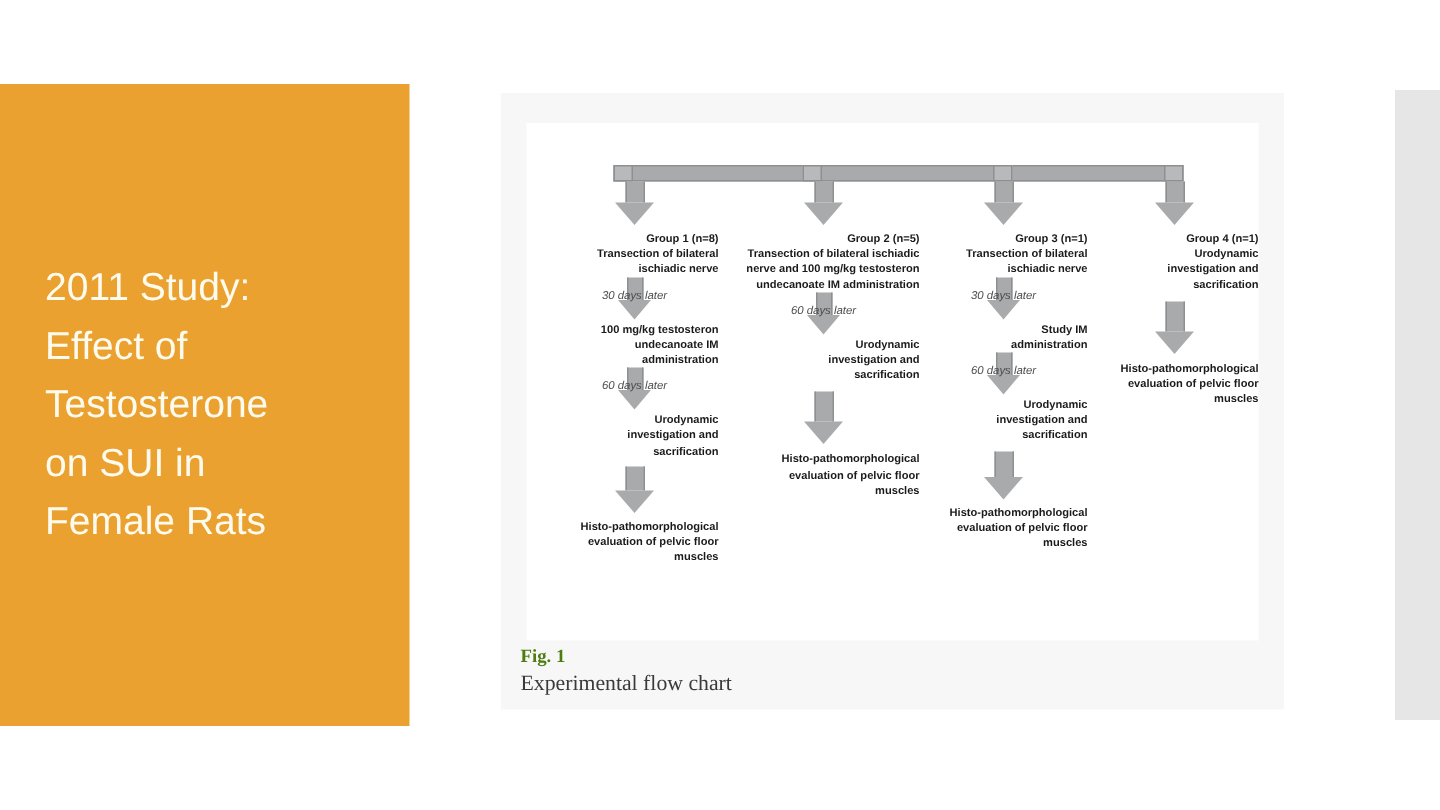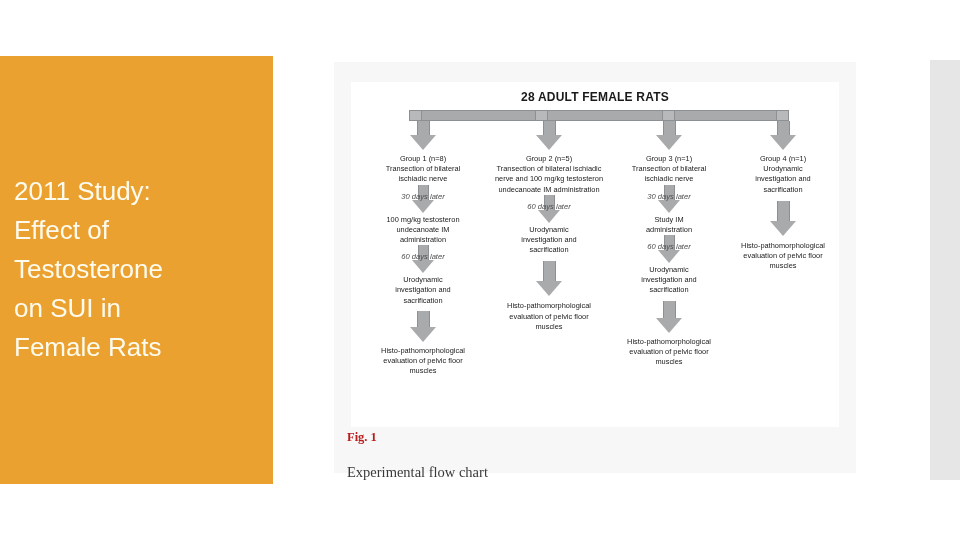--- a/index.html
+++ b/index.html
@@ -13,21 +13,21 @@
 
   
   #title-block{
     position:absolute;
     left:0; top:56px;
     width:273px; height:428px;
     background:#eba130;
   }
   #title-text{
     position:absolute;
-    left:14px; top:116px;
+    left:30px; top:116px;
     width:225px;
     color:#fdfbee;
     font-size:26px;
     line-height:39px;
     letter-spacing:0px;
     white-space:pre-line;
   }
 
   
   #right-strip{
@@ -54,29 +54,29 @@
   
   #caption{
     position:absolute;
     left:13px; top:368px;
     width:500px;
   }
   #caption-label{
     font-family:"Liberation Serif", serif;
     font-weight:bold;
     font-size:12.5px;
-    color:#b91c1c;
+    color:#4d7c0f;
     line-height:15px;
   }
   #caption-text{
     font-family:"Liberation Serif", serif;
     font-size:14.5px;
     color:#3a3a3a;
     line-height:19px;
-    margin-top:18px;
+    margin-top:2px;
   }
 
   
   #chart-title{
     position:absolute;
     left:0; top:8px;
     width:488px;
     text-align:center;
     font-size:12px;
     font-weight:bold;
@@ -101,23 +101,23 @@
     border:1px solid #8d9092;
     box-sizing:border-box;
   }
 
   
   .col{
     position:absolute;
     top:39px;
   }
   .col .txt{
-    text-align:center;
+    text-align:right;
     font-size:7.4px;
-    font-weight:normal;
+    font-weight:bold;
     color:#1a1a1a;
     line-height:10.2px;
   }
   .col .gap{height:4px;}
 
   
   .arrow{
     margin:0 auto;
     position:relative;
   }
@@ -168,21 +168,20 @@
 on SUI in
 Female Rats</div>
 </div>
 
 <div id="right-strip"></div>
 
 <div id="figure-panel">
 
   <div id="figure-inner">
 
-    <div id="chart-title">28 ADULT FEMALE RATS</div>
 
     <div id="bus"></div>
     <div class="bus-tick" style="left:58px;"></div>
     <div class="bus-tick" style="left:184px;"></div>
     <div class="bus-tick" style="left:311px;"></div>
     <div class="bus-tick" style="left:425px;"></div>
 
     <div class="col" style="left:16px;width:112px;">
       <div class="arrow wide">
         <div class="shaft" style="height:14px;"></div>

